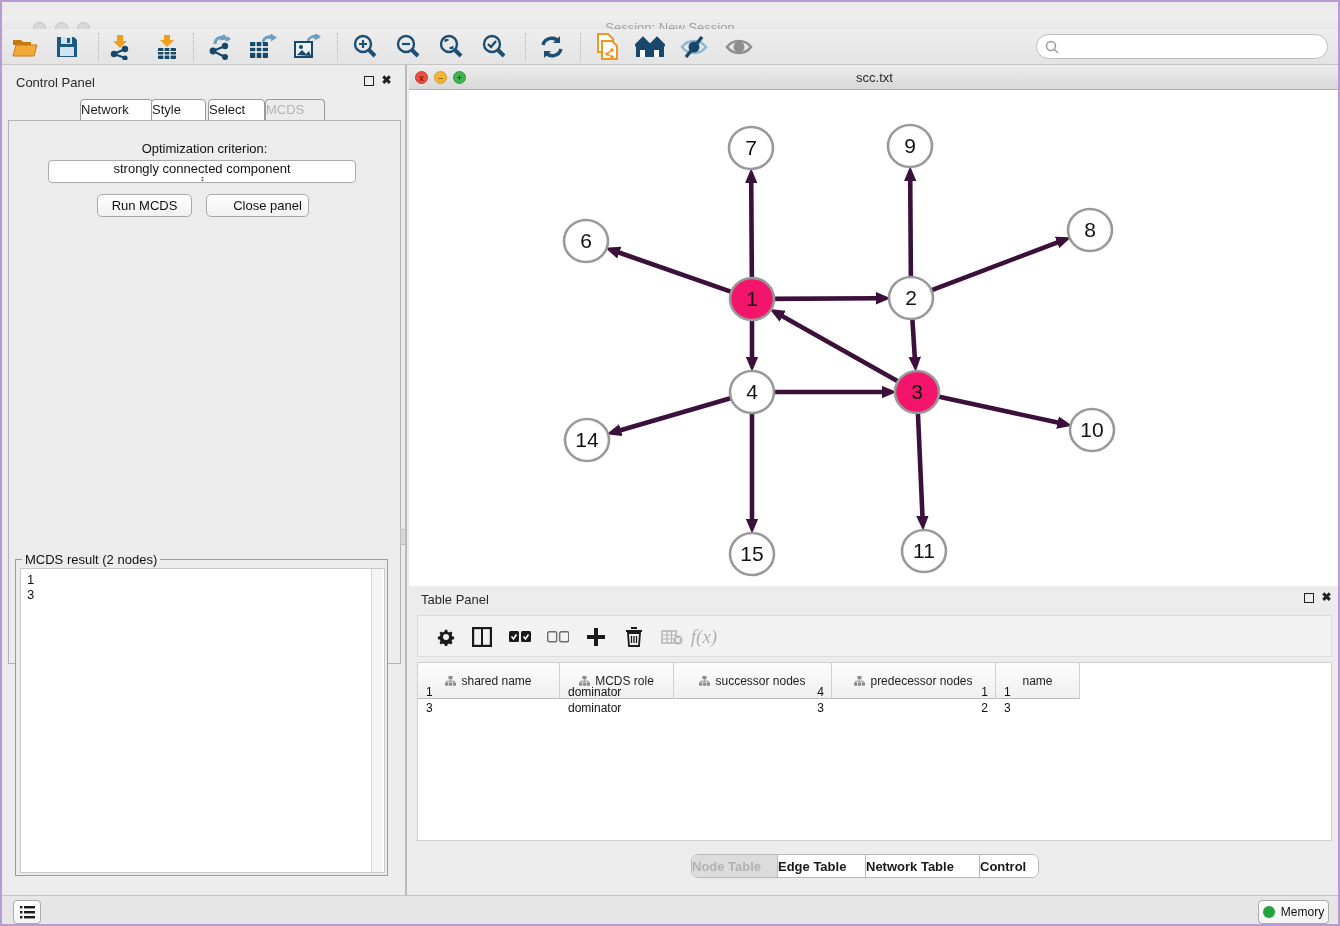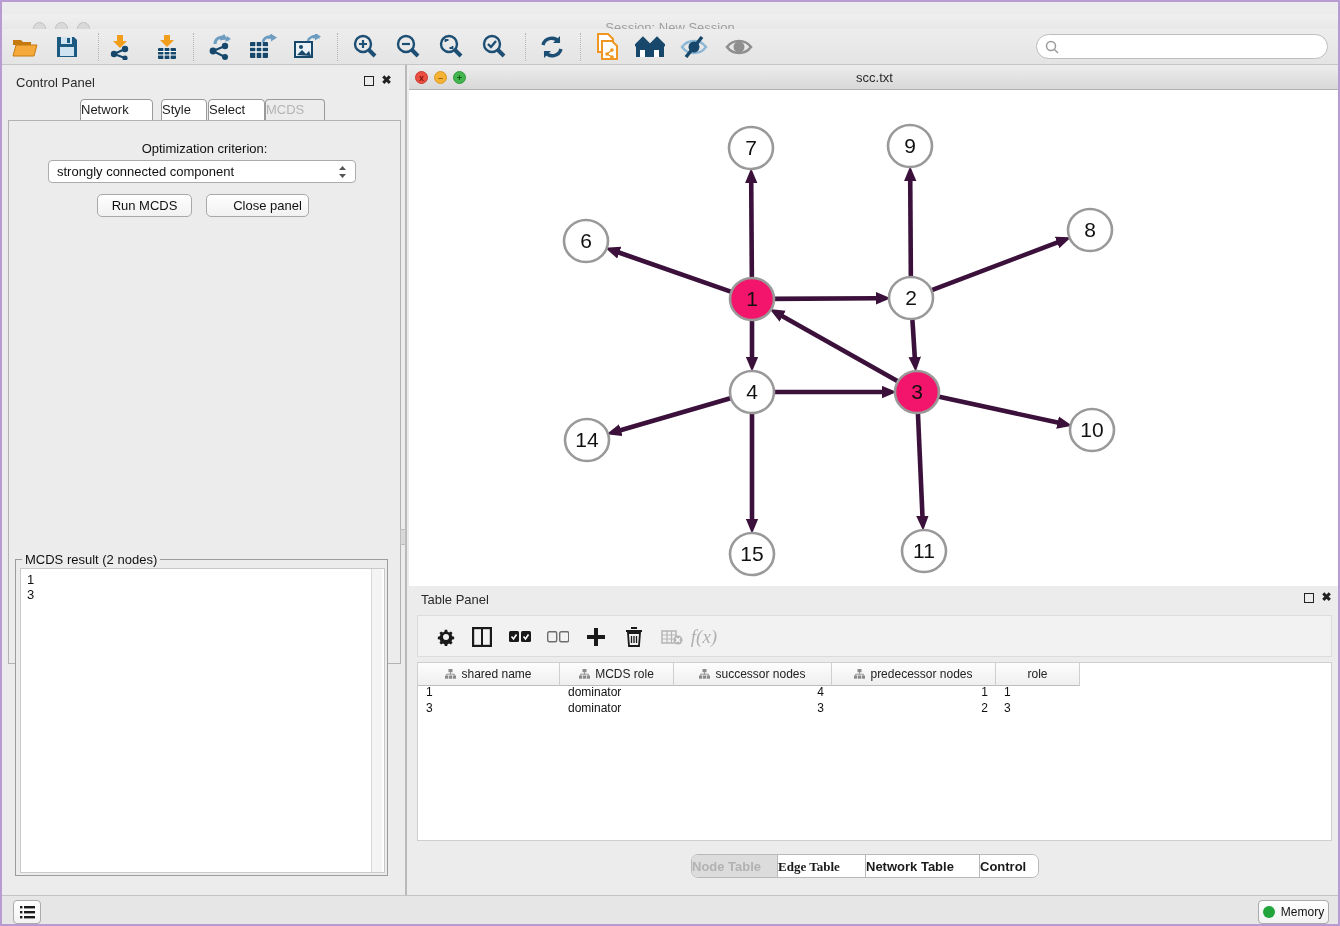--- a/index.html
+++ b/index.html
@@ -55,21 +55,21 @@
     background:linear-gradient(#ececec,#d8d8d8); border-bottom:1px solid #b2b2b2; }
   .net-title { width:100%; text-align:center; font-size:13px; color:#2a2a2a; line-height:24px; }
   .light { width:13px; height:13px; border-radius:50%; top:5px; font-size:9px; font-weight:bold;
     text-align:center; line-height:13px; cursor:pointer; }
 
   
   .tablepanel { left:407px; top:584px; width:931px; height:298px; background:#ececec; }
   .tp-toolbar { left:8px; top:29px; width:915px; height:42px; background:#f2f2f2; border:1px solid #dcdcdc; }
   .tp-icon { top:8px; width:28px; height:26px; display:flex; align-items:center; justify-content:center; cursor:pointer; }
   .tbl-wrap { left:8px; top:76px; width:915px; height:179px; background:#fff; border:1px solid #cfcfcf; overflow:hidden; }
-  .th-cell { position:absolute; top:0; height:23px; background:linear-gradient(#fdfdfd,#efefef);
+  .th-cell { position:absolute; top:0; height:36px; background:linear-gradient(#fdfdfd,#efefef);
     border-right:1px solid #cfcfcf; border-bottom:1px solid #bdbdbd; font-size:12px; color:#222;
     display:flex; align-items:center; justify-content:center; gap:5px; cursor:pointer; }
   .td-cell { position:absolute; height:16px; font-size:12px; color:#111; padding:0 8px; line-height:16px; }
 
   .btab { top:0; height:24px; background:#fff; font-size:13px; font-weight:600; color:#1a1a1a;
     text-align:left; line-height:23px; border-right:1px solid #b9b9b9; cursor:pointer; }
   .btab.active { background:#dcdcdc; color:#b2b2b2; }
   .btabbar { border:1px solid #b9b9b9; border-radius:7px; overflow:hidden; background:#fff; }
 
   
@@ -238,27 +238,27 @@
     <span style="font-size:12px;color:#333;margin-left:5px;"></span>
   </div>
 </div>
 
 <div class="abs ctrl">
   <div class="abs panel-head-text" style="left:14px; top:10px;">Control Panel</div>
   <div class="abs mini-btn" style="left:360px; top:11px;"><span class="float-sq" style="display:inline-block"></span></div>
   <div class="abs mini-btn" style="left:378px; top:9px; font-weight:bold;"><span>✖</span></div>
 
   <div class="abs ctab" style="left:78px;  width:73px;">Network</div>
-  <div class="abs ctab" style="left:159px; width:46px;">Style</div>
+  <div class="abs ctab" style="left:149px; width:55px;">Style</div>
   <div class="abs ctab" style="left:206px; width:57px;">Select</div>
   <div class="abs ctab active" style="left:263px; width:60px;">MCDS</div>
 
   <div class="abs ctrl-body">
     <div class="abs opt-label" style="top:20px;">Optimization criterion:</div>
-    <div class="abs dropdown" style="left:39px; top:39px; width:308px; height:23px;">
+    <div class="abs dropdown" style="left:39px; top:39px; width:308px; height:23px;flex-direction:column;">
       <span style="flex:1">strongly connected component</span>
       <svg width="9" height="14" viewBox="0 0 9 14">
           <path d="M1 5 L4.5 1 L8 5z" fill="#555"></path>
           <path d="M1 9 L4.5 13 L8 9z" fill="#555"></path>
         </svg>
     </div>
     <div class="abs btn" style="left:88px; top:73px; width:95px; height:23px; line-height:21px;">Run MCDS</div>
     <div class="abs btn" style="left:197px; top:73px; width:103px; height:23px; line-height:21px;padding-left:20px;">Close panel</div>
 
     <div class="abs fieldset" style="left:6px; top:438px; width:373px; height:317px;">
@@ -449,37 +449,37 @@
             <rect x="3.5" y="0" width="4" height="3.2"></rect>
             <rect x="0" y="6.5" width="3.2" height="3.2"></rect>
             <rect x="3.9" y="6.5" width="3.2" height="3.2"></rect>
             <rect x="7.8" y="6.5" width="3.2" height="3.2"></rect>
           </g>
           <path d="M5.5 3.2 v2 M1.6 6.5 v-1.3 h7.8 v1.3" stroke="#8a8a8a" stroke-width="0.9" fill="none"></path>
         </svg>
         <span>predecessor nodes</span>
       </div>
       <div class="th-cell" style="left: 578px; width: 84px;">
-        <span>role</span>
+        <span>name</span>
       </div>
       <div class="td-cell" style="left: 0px; width: 142px; top: 21px; text-align: left;">1</div>
       <div class="td-cell" style="left: 142px; width: 114px; top: 21px; text-align: left;">dominator</div>
       <div class="td-cell" style="left: 256px; width: 158px; top: 21px; text-align: right;">4</div>
       <div class="td-cell" style="left: 414px; width: 164px; top: 21px; text-align: right;">1</div>
       <div class="td-cell" style="left: 578px; width: 84px; top: 21px; text-align: left;">1</div>
       <div class="td-cell" style="left: 0px; width: 142px; top: 37px; text-align: left;">3</div>
       <div class="td-cell" style="left: 142px; width: 114px; top: 37px; text-align: left;">dominator</div>
       <div class="td-cell" style="left: 256px; width: 158px; top: 37px; text-align: right;">3</div>
       <div class="td-cell" style="left: 414px; width: 164px; top: 37px; text-align: right;">2</div>
       <div class="td-cell" style="left: 578px; width: 84px; top: 37px; text-align: left;">3</div>
     </div>
 
   <div class="abs btabbar" style="left:282px; top:268px; width:348px; height:24px;">
     <div class="abs btab active" style="left:0; width:86px;">Node Table</div>
-    <div class="abs btab" style="left:86px; width:88px;font-family:Liberation Serif, serif;">Edge Table</div>
+    <div class="abs btab" style="left:86px; width:88px;">Edge Table</div>
     <div class="abs btab" style="left:174px; width:114px;">Network Table</div>
     <div class="abs btab" style="left:288px; width:60px; border-right:none;">Control</div>
   </div>
 </div>
 
 <div class="abs statusbar">
   <div class="abs sb-btn" style="left:11px; top:4px; width:28px; height:24px;">
     <svg width="15" height="13" viewBox="0 0 15 13">
         <g fill="#1a1a1a">
           <rect x="0" y="0" width="2.4" height="2.4"></rect>

